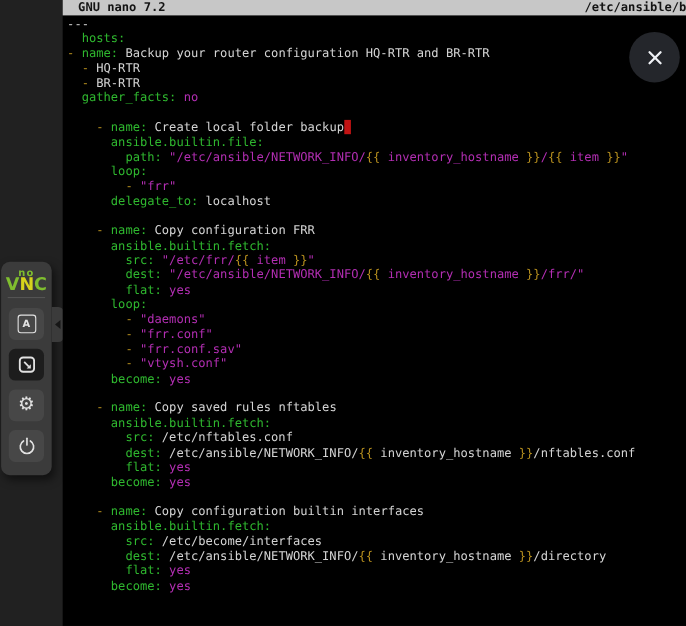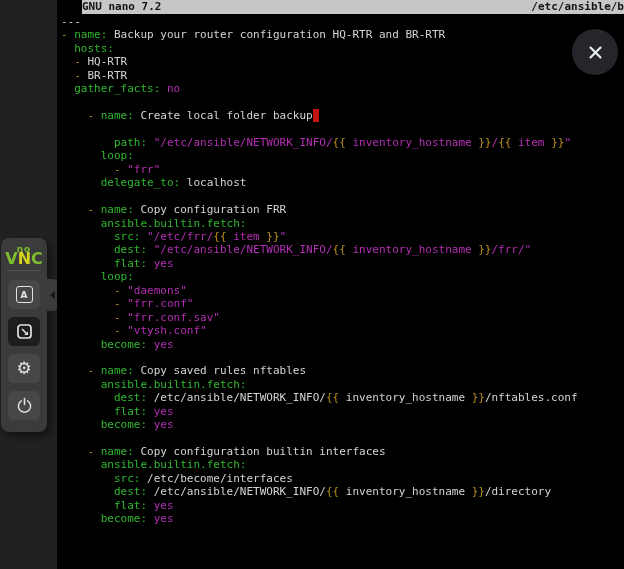--- a/index.html
+++ b/index.html
@@ -2,21 +2,21 @@
 <html><head>
 <meta charset="utf-8">
 <style>
   html,body{margin:0;padding:0;background:#212121;width:624px;height:569px;overflow:hidden;}
   .screen{position:relative;width:624px;height:569px;font-family:"DejaVu Sans",sans-serif;}
 
   
   .terminal{position:absolute;left:57px;top:0;width:567px;height:569px;background:#000;}
   .titlebar{display:flex;justify-content:space-between;background:#c7c7c7;color:#141414;
             height:14px;line-height:14px;font:bold 11px "DejaVu Sans Mono",monospace;
-            white-space:nowrap;overflow:hidden;margin-left:25px;}
+            padding-left:14px;white-space:nowrap;overflow:hidden;}
   .editor{padding:1px 0 0 4px;font:11px/13.45px "DejaVu Sans Mono",monospace;color:#d4d4d4;}
   .line{white-space:pre;height:13.45px;}
   .tk-w{color:#d4d4d4;}
   .tk-k{color:#2fb82f;}
   .tk-m{color:#b32eb3;}
   .tk-y{color:#b8901e;}
   .tk-cur{background:#c21313;color:#c21313;}
 
   
   .side{position:absolute;left:0;top:0;width:57px;height:569px;background:#212121;}
@@ -83,47 +83,48 @@
     </div>
   </div>
 
   <div class="terminal">
     <div class="titlebar">
       <span>GNU nano 7.2</span>
       <span>/etc/ansible/b</span>
     </div>
     <div class="editor" id="editor">
         <div class="line"><span class="tk-w">---</span></div>
+        <div class="line"><span class="tk-w">  </span><span class="tk-k">hosts:</span></div>
         <div class="line"><span class="tk-y">- </span><span class="tk-k">name:</span><span class="tk-w"> Backup your router configuration HQ-RTR and BR-RTR</span></div>
-        <div class="line"><span class="tk-w">  </span><span class="tk-k">hosts:</span></div>
         <div class="line"><span class="tk-w">  </span><span class="tk-y">- </span><span class="tk-w">HQ-RTR</span></div>
         <div class="line"><span class="tk-w">  </span><span class="tk-y">- </span><span class="tk-w">BR-RTR</span></div>
         <div class="line"><span class="tk-w">  </span><span class="tk-k">gather_facts:</span><span class="tk-w"> </span><span class="tk-m">no</span></div>
         <div class="line">&nbsp;</div>
         <div class="line"><span class="tk-w">    </span><span class="tk-y">- </span><span class="tk-k">name:</span><span class="tk-w"> Create local folder backup</span><span class="tk-cur">&nbsp;</span></div>
-        <div class="line"><span class="tk-w">      </span></div>
+        <div class="line"><span class="tk-w">      </span><span class="tk-k">ansible.builtin.file:</span></div>
         <div class="line"><span class="tk-w">        </span><span class="tk-k">path:</span><span class="tk-w"> </span><span class="tk-m">"/etc/ansible/NETWORK_INFO/</span><span class="tk-y">{{</span><span class="tk-m"> inventory_hostname </span><span class="tk-y">}}</span><span class="tk-m">/</span><span class="tk-y">{{</span><span class="tk-m"> item </span><span class="tk-y">}}</span><span class="tk-m">"</span></div>
         <div class="line"><span class="tk-w">      </span><span class="tk-k">loop:</span></div>
         <div class="line"><span class="tk-w">        </span><span class="tk-y">- </span><span class="tk-m">"frr"</span></div>
         <div class="line"><span class="tk-w">      </span><span class="tk-k">delegate_to:</span><span class="tk-w"> localhost</span></div>
         <div class="line">&nbsp;</div>
         <div class="line"><span class="tk-w">    </span><span class="tk-y">- </span><span class="tk-k">name:</span><span class="tk-w"> Copy configuration FRR</span></div>
         <div class="line"><span class="tk-w">      </span><span class="tk-k">ansible.builtin.fetch:</span></div>
         <div class="line"><span class="tk-w">        </span><span class="tk-k">src:</span><span class="tk-w"> </span><span class="tk-m">"/etc/frr/</span><span class="tk-y">{{</span><span class="tk-m"> item </span><span class="tk-y">}}</span><span class="tk-m">"</span></div>
         <div class="line"><span class="tk-w">        </span><span class="tk-k">dest:</span><span class="tk-w"> </span><span class="tk-m">"/etc/ansible/NETWORK_INFO/</span><span class="tk-y">{{</span><span class="tk-m"> inventory_hostname </span><span class="tk-y">}}</span><span class="tk-m">/frr/"</span></div>
         <div class="line"><span class="tk-w">        </span><span class="tk-k">flat:</span><span class="tk-w"> </span><span class="tk-m">yes</span></div>
         <div class="line"><span class="tk-w">      </span><span class="tk-k">loop:</span></div>
         <div class="line"><span class="tk-w">        </span><span class="tk-y">- </span><span class="tk-m">"daemons"</span></div>
         <div class="line"><span class="tk-w">        </span><span class="tk-y">- </span><span class="tk-m">"frr.conf"</span></div>
         <div class="line"><span class="tk-w">        </span><span class="tk-y">- </span><span class="tk-m">"frr.conf.sav"</span></div>
         <div class="line"><span class="tk-w">        </span><span class="tk-y">- </span><span class="tk-m">"vtysh.conf"</span></div>
         <div class="line"><span class="tk-w">      </span><span class="tk-k">become:</span><span class="tk-w"> </span><span class="tk-m">yes</span></div>
         <div class="line">&nbsp;</div>
         <div class="line"><span class="tk-w">    </span><span class="tk-y">- </span><span class="tk-k">name:</span><span class="tk-w"> Copy saved rules nftables</span></div>
         <div class="line"><span class="tk-w">      </span><span class="tk-k">ansible.builtin.fetch:</span></div>
+        <div class="line"><span class="tk-w">        </span><span class="tk-k">src:</span><span class="tk-w"> /etc/nftables.conf</span></div>
         <div class="line"><span class="tk-w">        </span><span class="tk-k">dest:</span><span class="tk-w"> /etc/ansible/NETWORK_INFO/</span><span class="tk-y">{{</span><span class="tk-w"> inventory_hostname </span><span class="tk-y">}}</span><span class="tk-w">/nftables.conf</span></div>
         <div class="line"><span class="tk-w">        </span><span class="tk-k">flat:</span><span class="tk-w"> </span><span class="tk-m">yes</span></div>
         <div class="line"><span class="tk-w">      </span><span class="tk-k">become:</span><span class="tk-w"> </span><span class="tk-m">yes</span></div>
         <div class="line">&nbsp;</div>
         <div class="line"><span class="tk-w">    </span><span class="tk-y">- </span><span class="tk-k">name:</span><span class="tk-w"> Copy configuration builtin interfaces</span></div>
         <div class="line"><span class="tk-w">      </span><span class="tk-k">ansible.builtin.fetch:</span></div>
         <div class="line"><span class="tk-w">        </span><span class="tk-k">src:</span><span class="tk-w"> /etc/become/interfaces</span></div>
         <div class="line"><span class="tk-w">        </span><span class="tk-k">dest:</span><span class="tk-w"> /etc/ansible/NETWORK_INFO/</span><span class="tk-y">{{</span><span class="tk-w"> inventory_hostname </span><span class="tk-y">}}</span><span class="tk-w">/directory</span></div>
         <div class="line"><span class="tk-w">        </span><span class="tk-k">flat:</span><span class="tk-w"> </span><span class="tk-m">yes</span></div>
         <div class="line"><span class="tk-w">      </span><span class="tk-k">become:</span><span class="tk-w"> </span><span class="tk-m">yes</span></div>

